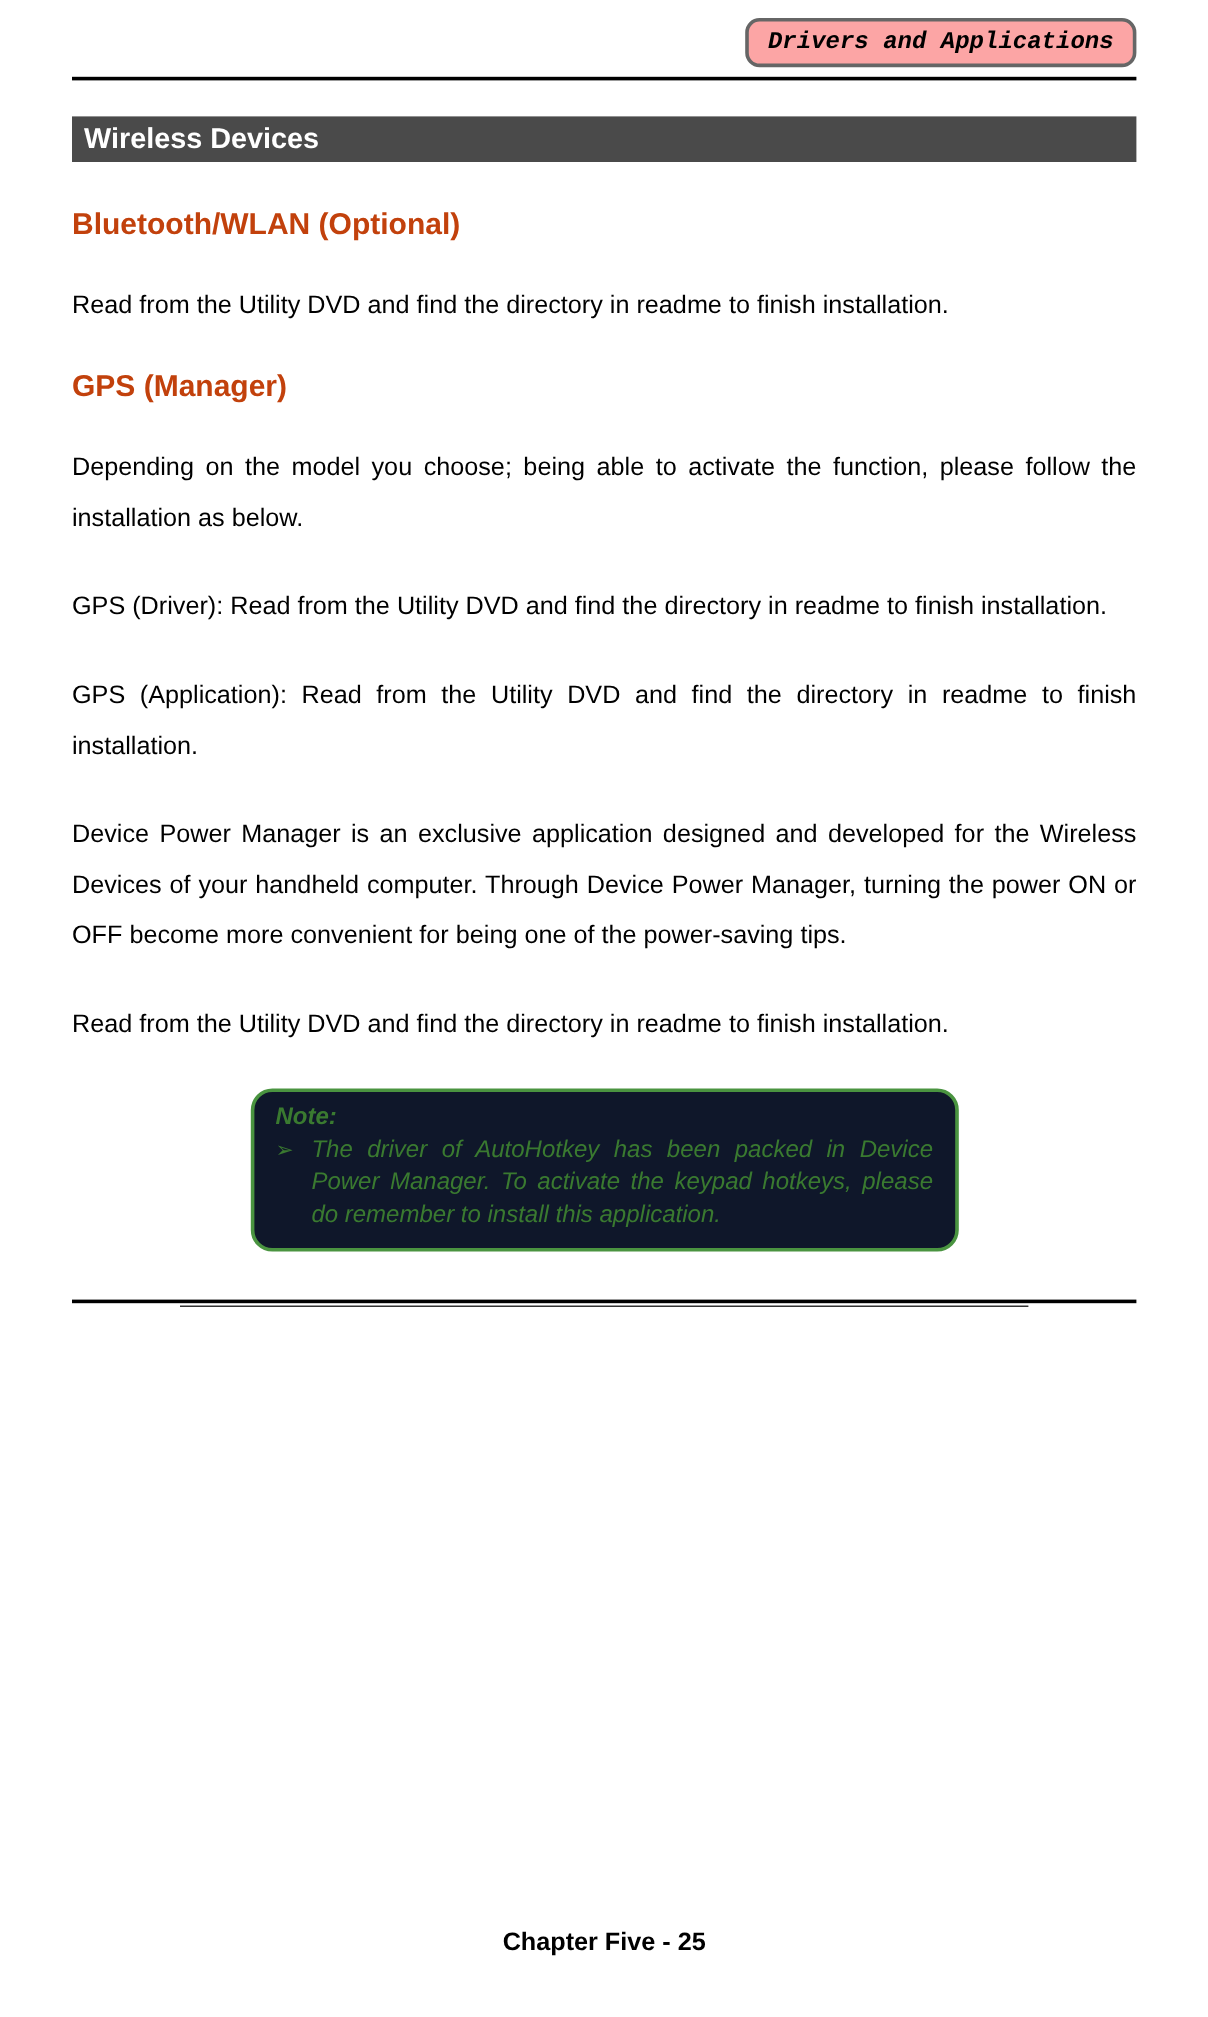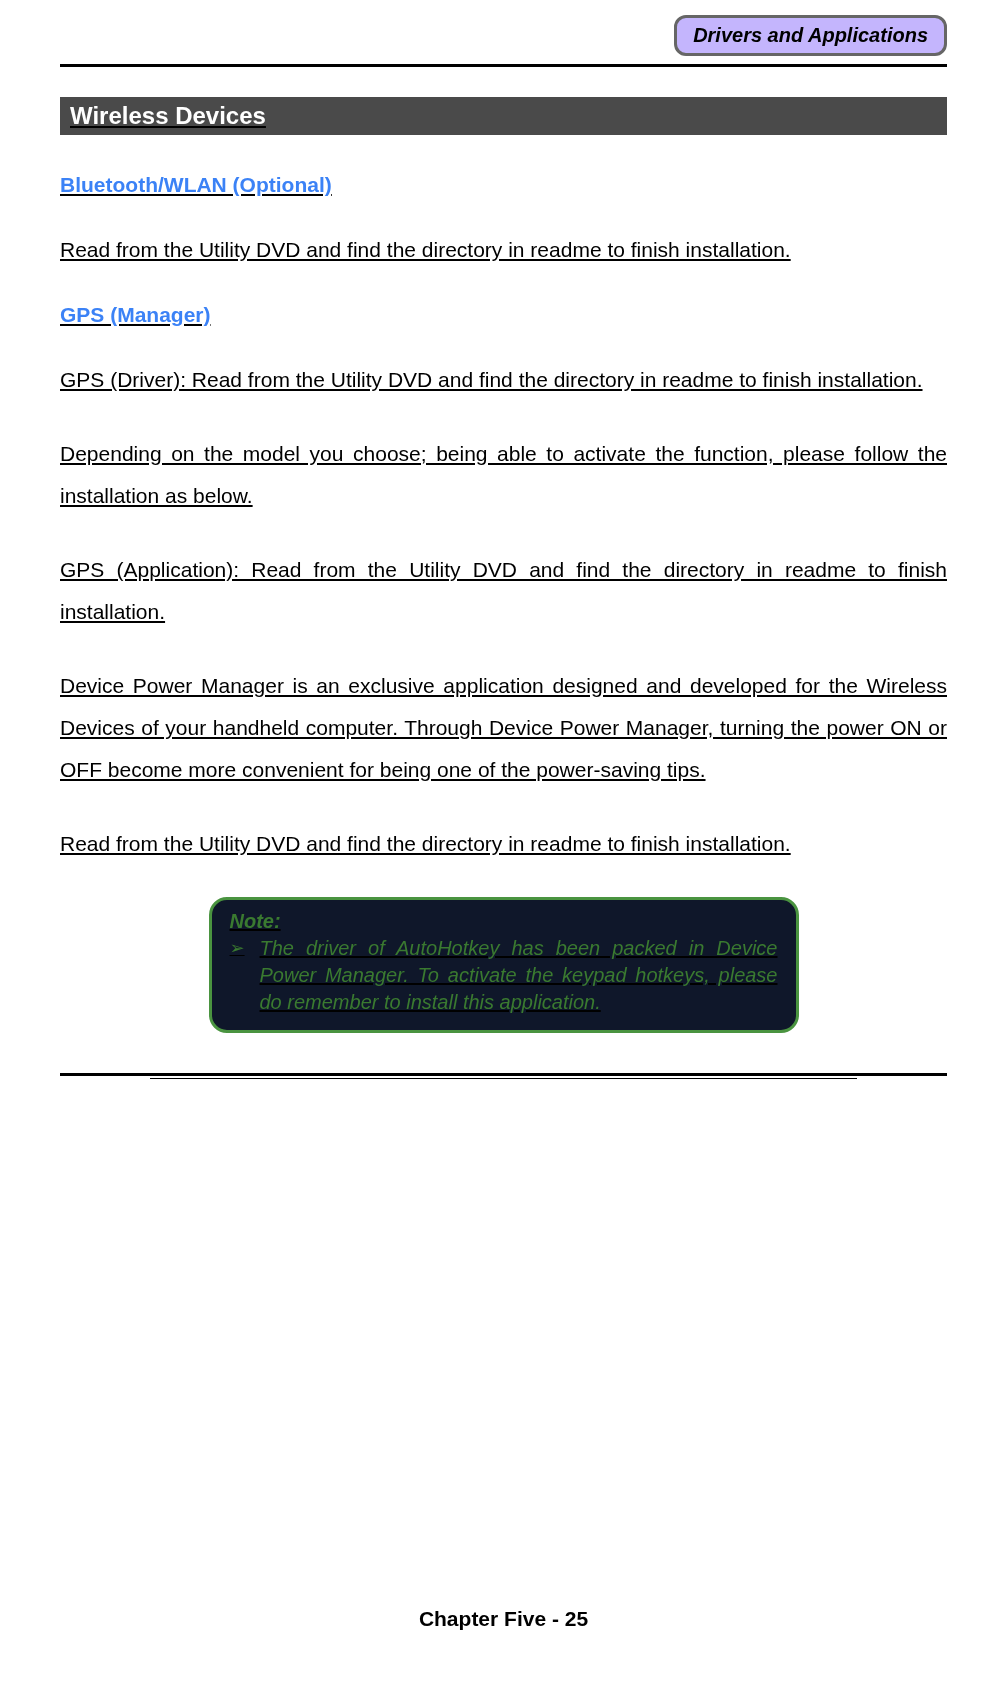--- a/index.html
+++ b/index.html
@@ -22,25 +22,26 @@
       display: flex;
       flex-direction: column;
     }
     .header-badge {
       align-self: flex-end;
       margin-top: 15px;
       margin-right: 0;
       border: 3px solid #666;
       border-radius: 12px;
       padding: 6px 16px;
-      background: #c4b5fd;
+      background: #fca5a5;
       font-weight: bold;
       font-style: italic;
       font-size: 20px;
       color: #000;
+      font-family: Liberation Mono, monospace;
     }
     .top-rule {
       border: none;
       border-top: 3px solid #000;
       margin-top: 8px;
       margin-bottom: 30px;
     }
     .section-header {
       background: #4a4a4a;
       color: #ffffff;
@@ -51,22 +52,22 @@
     }
     .body-text {
       font-size: 21px;
       line-height: 2.0;
       color: #000;
       text-align: justify;
       margin-bottom: 32px;
     }
     .sub-heading {
       font-weight: bold;
-      font-size: 21px;
-      color: #3b82f6;
+      font-size: 25px;
+      color: #c2410c;
       margin-bottom: 32px;
     }
     .note-box {
       width: 590px;
       margin: 10px auto 30px auto;
       border: 3px solid #4a9440;
       border-radius: 18px;
       background: #0f172a;
       padding: 10px 18px 14px 18px;
     }
@@ -115,21 +116,20 @@
       text-align: center;
       font-weight: bold;
       font-size: 21px;
       position: absolute;
       bottom: 50px;
       left: 0;
       right: 0;
     }
     .content-area {
       flex: 1;
-      text-decoration: underline;
     }
   </style>
 </head>
 <body>
 
 <div class="page-container">
 
   <div class="header-badge">Drivers and Applications</div>
 
   <hr class="top-rule">
@@ -138,23 +138,23 @@
 
     <div class="section-header"> Wireless Devices</div>
 
 
     <p class="sub-heading">Bluetooth/WLAN (Optional)</p>
 
     <p class="body-text">Read from the Utility DVD and find the directory in readme to finish installation.</p>
 
     <p class="sub-heading">GPS (Manager)</p>
 
+    <p class="body-text">Depending on the model you choose; being able to activate the function, please follow the installation as below.</p>
+
     <p class="body-text">GPS (Driver): Read from the Utility DVD and find the directory in readme to finish installation.</p>
-
-    <p class="body-text">Depending on the model you choose; being able to activate the function, please follow the installation as below.</p>
 
     <p class="body-text">GPS (Application): Read from the Utility DVD and find the directory in readme to finish installation.</p>
 
 
     <p class="body-text">Device Power Manager is an exclusive application designed and developed for the Wireless Devices of your handheld computer. Through Device Power Manager, turning the power ON or OFF become more convenient for being one of the power-saving tips.</p>
 
     <p class="body-text" style="text-align:left;">Read from the Utility DVD and find the directory in readme to finish installation.</p>
 
     <div class="note-box">
       <div class="note-title">Note:</div>

